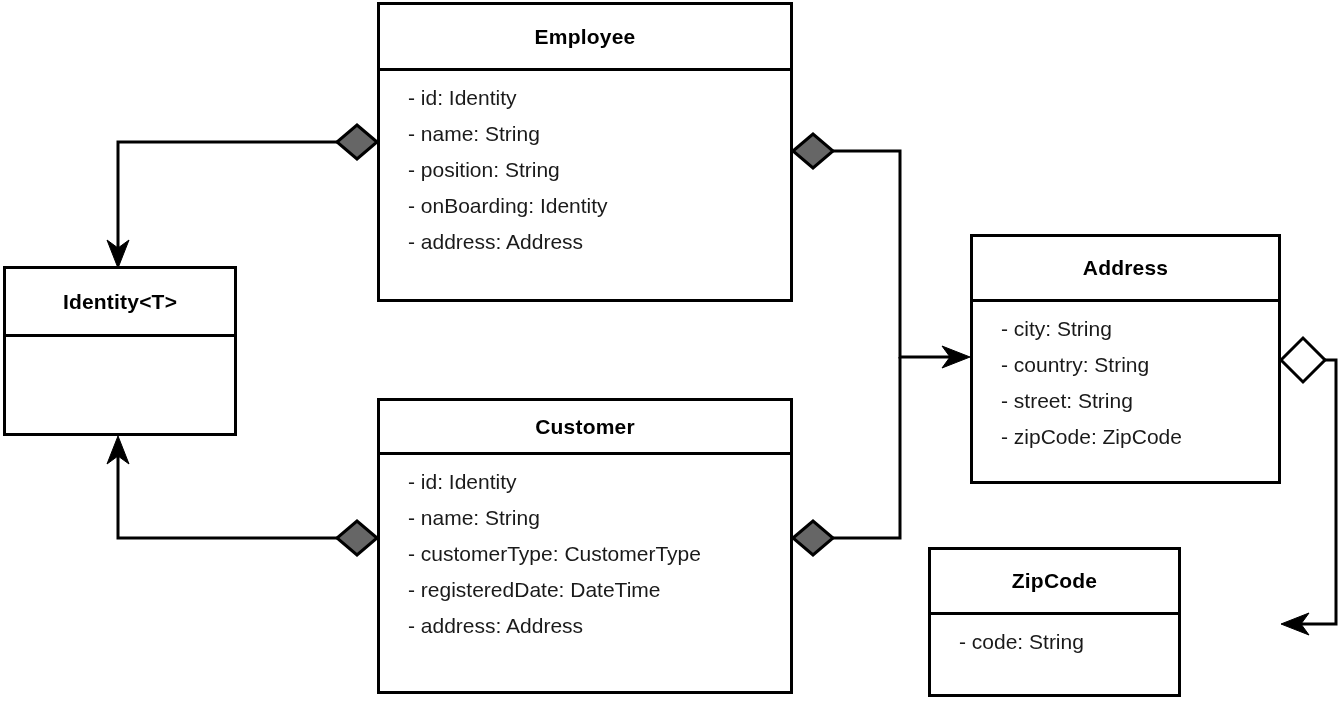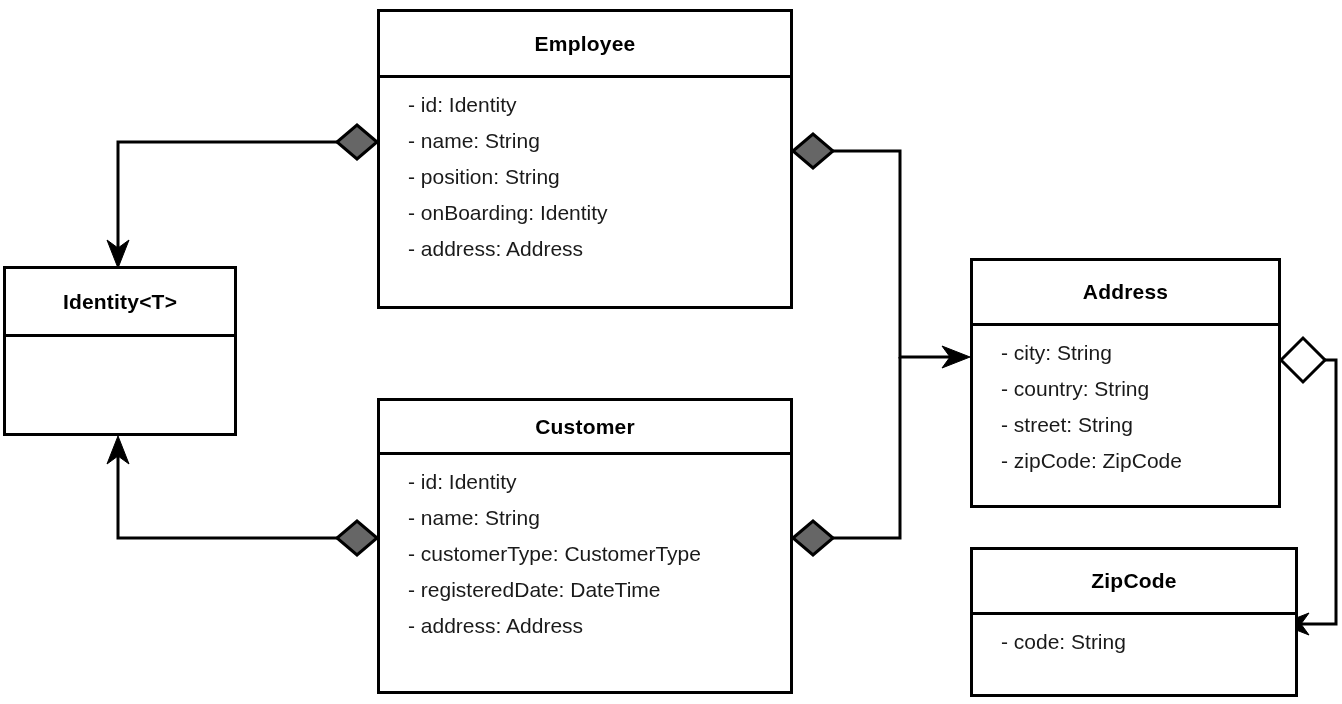--- a/index.html
+++ b/index.html
@@ -85,21 +85,21 @@
       <path d="M 793 538 L 813 521 L 833 538 L 813 555 Z" fill="#666666" stroke="#000000" stroke-width="3" stroke-linejoin="miter"></path>
     </g>
 
     <g>
       <path d="M 1325 360 L 1336 360 L 1336 624 L 1293 624" fill="none" stroke="#000000" stroke-width="3"></path>
       <path d="M 1281 624 L 1309 613 L 1301 624 L 1309 635 Z" fill="#000000" stroke="#000000" stroke-width="1"></path>
       <path d="M 1281 360 L 1303 338 L 1325 360 L 1303 382 Z" fill="#ffffff" stroke="#000000" stroke-width="3" stroke-linejoin="miter"></path>
     </g>
   </svg>
 
-  <div class="uml-class" style="left:377px; top:9px; width:416px; height:300px;">
+  <div class="uml-class" style="left:377px; top:2px; width:416px; height:300px;">
     <div class="uml-header" style="height:66px;">
       <span class="uml-title">Employee</span>
     </div>
     <div class="uml-attrs">
       <div class="uml-attr">- id: Identity</div>
       <div class="uml-attr">- name: String</div>
       <div class="uml-attr">- position: String</div>
       <div class="uml-attr">- onBoarding: Identity</div>
       <div class="uml-attr">- address: Address</div>
     </div>
@@ -117,33 +117,33 @@
     </div>
     <div class="uml-attrs">
       <div class="uml-attr">- id: Identity</div>
       <div class="uml-attr">- name: String</div>
       <div class="uml-attr">- customerType: CustomerType</div>
       <div class="uml-attr">- registeredDate: DateTime</div>
       <div class="uml-attr">- address: Address</div>
     </div>
   </div>
 
-  <div class="uml-class" style="left:970px; top:234px; width:311px; height:250px;margin-top:24px;">
+  <div class="uml-class" style="left:970px; top:234px; width:311px; height:250px;">
     <div class="uml-header" style="height:65px;">
       <span class="uml-title">Address</span>
     </div>
     <div class="uml-attrs">
       <div class="uml-attr">- city: String</div>
       <div class="uml-attr">- country: String</div>
       <div class="uml-attr">- street: String</div>
       <div class="uml-attr">- zipCode: ZipCode</div>
     </div>
   </div>
 
-  <div class="uml-class" style="left:970px; top:547px; width:328px; height:150px;">
+  <div class="uml-class" style="left:928px; top:547px; width:253px; height:150px;">
     <div class="uml-header" style="height:65px;">
       <span class="uml-title">ZipCode</span>
     </div>
     <div class="uml-attrs">
       <div class="uml-attr">- code: String</div>
     </div>
   </div>
 
 </div>
 

